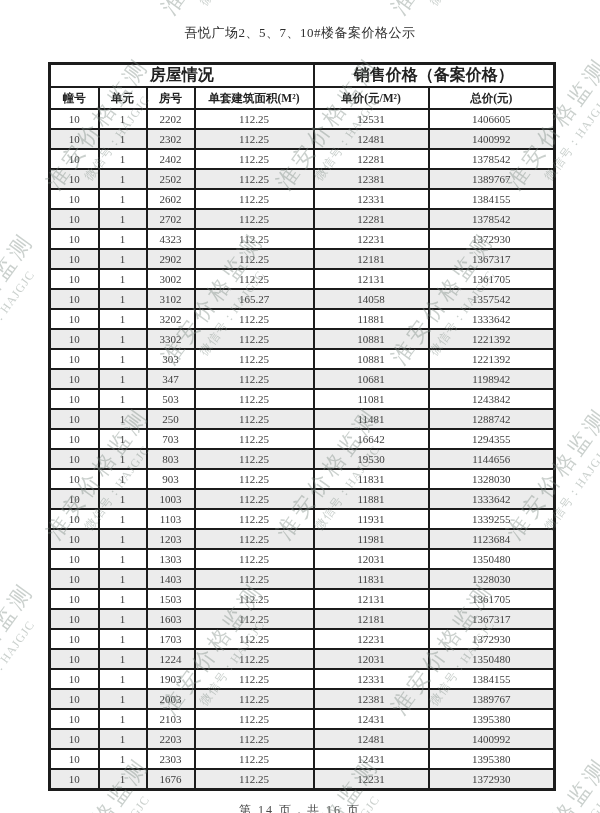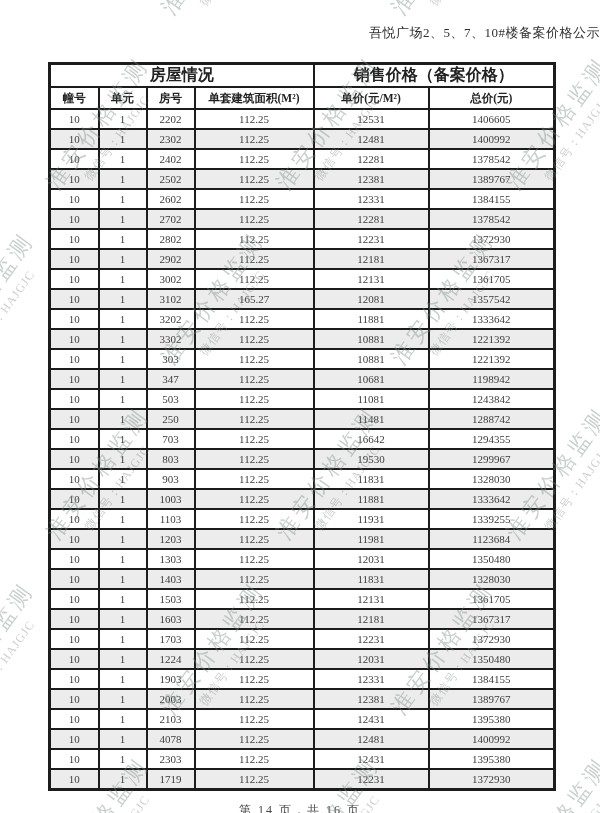--- a/index.html
+++ b/index.html
@@ -7,21 +7,21 @@
     position:relative;
     width:600px; height:813px;
     margin:0 auto;
     background:#ffffff;
     overflow:hidden;
     font-family:"Liberation Serif","DejaVu Serif",serif;
     color:#3d3d3d;
   }
   .doc-title {
     position:absolute; top:24px; left:0; width:100%;
-    text-align:right;
+    text-align:center;
     font-size:13px; letter-spacing:0.5px;
     color:#2f2f2f;
   }
   table.price-table {
     position:absolute; top:62px; left:48px;
     width:505px;
     border-collapse:collapse;
     table-layout:fixed;
     border:3px solid #1c1c1c;
   }
@@ -209,21 +209,21 @@
           <td>10</td>
           <td>1</td>
           <td>2702</td>
           <td>112.25</td>
           <td>12281</td>
           <td>1378542</td>
         </tr>
         <tr>
           <td>10</td>
           <td>1</td>
-          <td>2802</td>
+          <td>4323</td>
           <td>112.25</td>
           <td>12231</td>
           <td>1372930</td>
         </tr>
         <tr class="shade">
           <td>10</td>
           <td>1</td>
           <td>2902</td>
           <td>112.25</td>
           <td>12181</td>
@@ -235,21 +235,21 @@
           <td>3002</td>
           <td>112.25</td>
           <td>12131</td>
           <td>1361705</td>
         </tr>
         <tr class="shade">
           <td>10</td>
           <td>1</td>
           <td>3102</td>
           <td>165.27</td>
-          <td>12081</td>
+          <td>14058</td>
           <td>1357542</td>
         </tr>
         <tr>
           <td>10</td>
           <td>1</td>
           <td>3202</td>
           <td>112.25</td>
           <td>11881</td>
           <td>1333642</td>
         </tr>
@@ -300,21 +300,21 @@
           <td>112.25</td>
           <td>16642</td>
           <td>1294355</td>
         </tr>
         <tr class="shade">
           <td>10</td>
           <td>1</td>
           <td>803</td>
           <td>112.25</td>
           <td>19530</td>
-          <td>1299967</td>
+          <td>1144656</td>
         </tr>
         <tr>
           <td>10</td>
           <td>1</td>
           <td>903</td>
           <td>112.25</td>
           <td>11831</td>
           <td>1328030</td>
         </tr>
         <tr class="shade">
@@ -409,37 +409,37 @@
           <td>10</td>
           <td>1</td>
           <td>2103</td>
           <td>112.25</td>
           <td>12431</td>
           <td>1395380</td>
         </tr>
         <tr class="shade">
           <td>10</td>
           <td>1</td>
-          <td>4078</td>
+          <td>2203</td>
           <td>112.25</td>
           <td>12481</td>
           <td>1400992</td>
         </tr>
         <tr>
           <td>10</td>
           <td>1</td>
           <td>2303</td>
           <td>112.25</td>
           <td>12431</td>
           <td>1395380</td>
         </tr>
         <tr class="shade">
           <td>10</td>
           <td>1</td>
-          <td>1719</td>
+          <td>1676</td>
           <td>112.25</td>
           <td>12231</td>
           <td>1372930</td>
         </tr>
       </tbody>
   </table>
 
   <div class="page-footer">第 14 页，共 16 页</div>
 
 </div>

